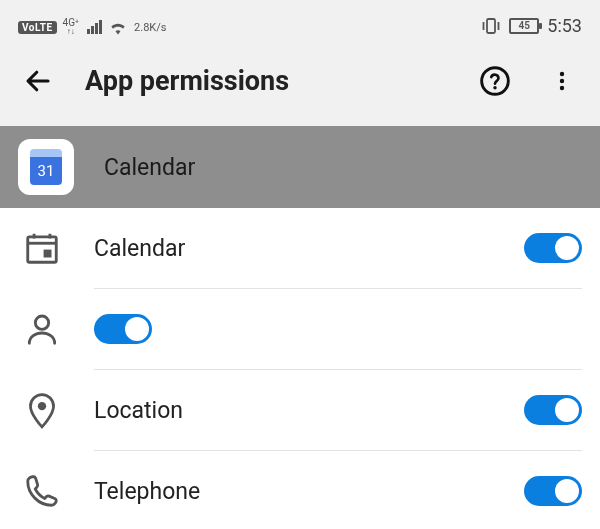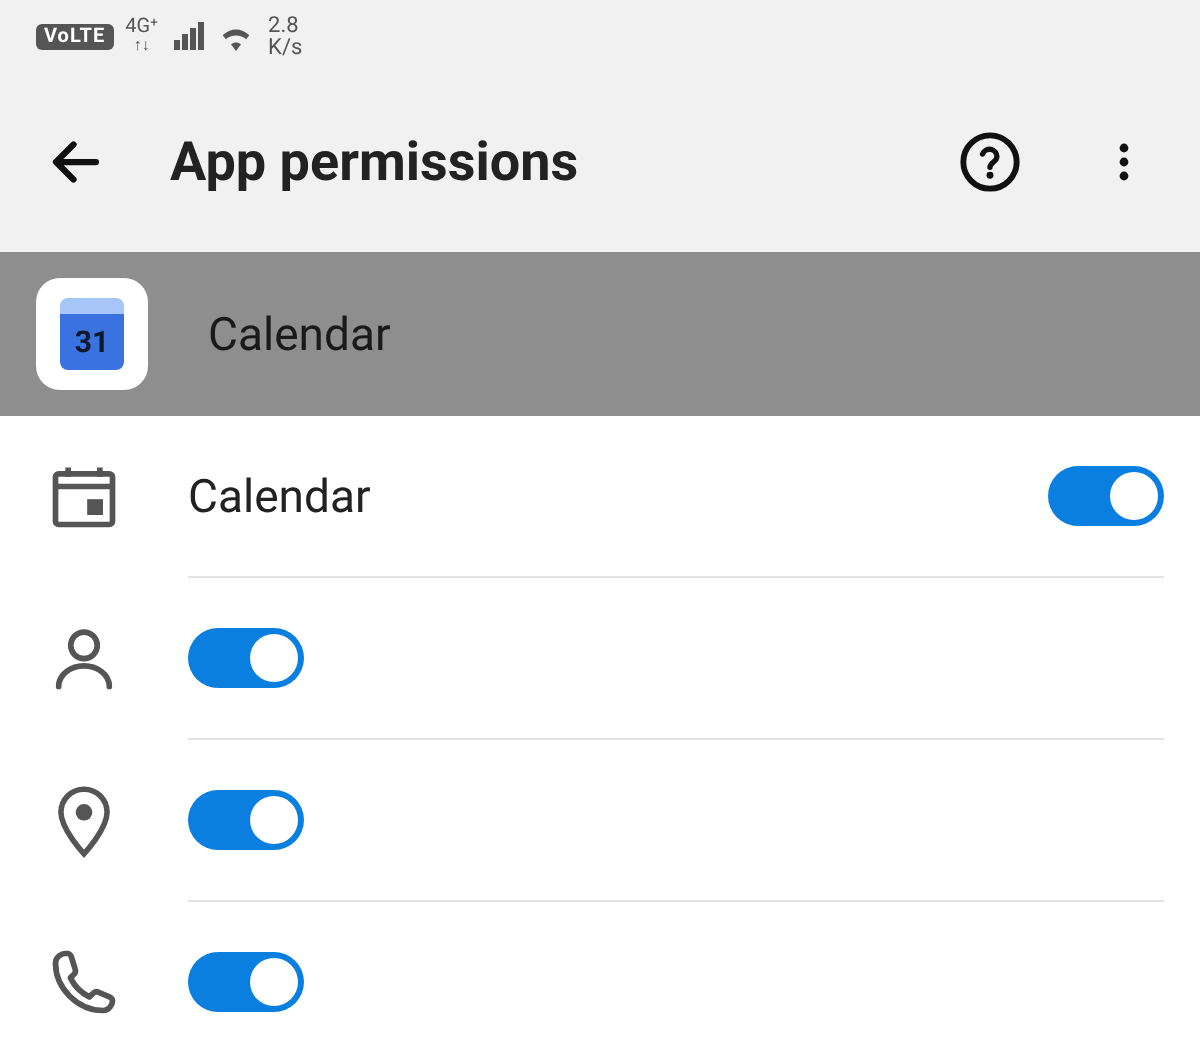--- a/index.html
+++ b/index.html
@@ -7,41 +7,41 @@
     width: 600px;
     height: 529px;
     font-family: -apple-system, Roboto, "Segoe UI", Arial, sans-serif;
     background: #fff;
     overflow: hidden;
   }
   .status-bar {
     height: 36px;
     background: #f1f1f1;
     display: flex;
-    align-items: center;
+    align-items: flex-end;
     padding: 0 18px;
     color: #444;
     font-size: 13px;
   }
   .status-left { display: flex; align-items: center; gap: 6px; }
   .status-right { margin-left: auto; display: flex; align-items: center; gap: 8px; }
   .volte-badge {
     background: #555;
     color: #fff;
     font-size: 10px;
     font-weight: 700;
     padding: 1px 4px;
     border-radius: 3px;
     letter-spacing: 0.5px;
   }
   .signal-block { display: flex; align-items: flex-end; gap: 1px; margin-left:2px;}
   .signal-bar { width: 3px; background: #555; }
   .net-type { font-size: 10px; line-height: 9px; color:#555; font-weight:400;}
   .speed { font-size: 11px; line-height: 11px; color:#555;}
-  .speed-box{display:flex;flex-direction:column;align-items:flex-start;}
+  .speed-box{display:flex;flex-direction:row;align-items:flex-start;}
   .battery-box {
     border: 2px solid #555;
     width: 30px;
     height: 16px;
     position: relative;
     border-radius: 2px;
     display:flex;align-items:center;justify-content:center;
   }
   .battery-box::after {
     content: "";
@@ -135,21 +135,21 @@
     right: 3px;
     top: 3px;
     width: 24px;
     height: 24px;
     background: #fff;
     border-radius: 50%;
   }
   .cal-icon{position:relative;width:40px;height:40px;}
   .cal-icon .top{position:absolute;top:2px;left:4px;right:4px;height:12px;background:#a6c6f8;border-radius:4px 4px 0 0;}
   .cal-icon .body{position:absolute;top:10px;left:4px;right:4px;bottom:2px;background:#3a73e0;border-radius:0 0 4px 4px;display:flex;align-items:center;justify-content:center;}
-  .cal-icon .num{color:#0f172a;font-size:15px;font-weight:700;}
+  .cal-icon .num{color:#ffffff;font-size:15px;font-weight:400;}
   .wifi-svg{width:20px;height:16px;}
 </style>
 </head>
 <body>
 
 <div class="status-bar">
   <div class="status-left">
     <span class="volte-badge">VoLTE</span>
     <div style="display:flex;flex-direction:column;align-items:center;">
       <span class="net-type">4G⁺</span>
@@ -161,20 +161,31 @@
       <div class="signal-bar" style="height:11px"></div>
       <div class="signal-bar" style="height:14px"></div>
     </div>
     <svg class="wifi-svg" viewBox="0 0 24 18">
       <path d="M12 18 L15 14 C13 12.5 11 12.5 9 14 Z M6 11 C9 8 15 8 18 11 L20 8.5 C15 4 9 4 4 8.5 Z" fill="#555"></path>
     </svg>
     <div class="speed-box">
       <span class="speed">2.8</span>
       <span class="speed">K/s</span>
     </div>
+  </div>
+  <div class="status-right">
+    <svg width="20" height="18" viewBox="0 0 20 18">
+      <rect x="6" y="2" width="8" height="14" rx="1.5" fill="none" stroke="#555" stroke-width="1.8"></rect>
+      <line x1="2.5" y1="5" x2="2.5" y2="13" stroke="#555" stroke-width="1.8"></line>
+      <line x1="17.5" y1="5" x2="17.5" y2="13" stroke="#555" stroke-width="1.8"></line>
+    </svg>
+    <div class="battery-box">
+      <span class="battery-txt">45</span>
+    </div>
+    <span class="clock">5:53</span>
   </div>
 </div>
 
 <div class="header">
   <div class="icon-btn">
     <svg width="30" height="30" viewBox="0 0 24 24">
       <path d="M20 12H5 M11 5l-7 7 7 7" stroke="#111" stroke-width="2.5" fill="none" stroke-linecap="round" stroke-linejoin="round"></path>
     </svg>
   </div>
   <div class="header-title">App permissions</div>
@@ -234,26 +245,28 @@
   </div>
   <div class="divider"></div>
 
   <div class="perm-row">
     <div class="perm-icon">
       <svg width="38" height="40" viewBox="0 0 24 26">
           <path d="M12 24s-7.5-8-7.5-13.5A7.5 7.5 0 0112 3a7.5 7.5 0 017.5 7.5C19.5 16 12 24 12 24z" stroke="#555" stroke-width="1.8" fill="none"></path>
           <circle cx="12" cy="10.5" r="2.7" fill="#555"></circle>
         </svg>
     </div>
+    <div class="perm-label">Location</div>
     <div class="toggle"></div>
   </div>
   <div class="divider"></div>
 
   <div class="perm-row">
     <div class="perm-icon">
       <svg width="38" height="38" viewBox="0 0 24 24">
           <path d="M6 3c-1 0-3 1-3 3 0 8 7 15 15 15 2 0 3-2 3-3 0-.5-.3-1-1-1.3l-3.5-1.5c-.7-.3-1.3 0-1.8.5l-1 1c-2.5-1.2-4.7-3.4-6-6l1-1c.5-.5.8-1.1.5-1.8L8 4c-.3-.7-.8-1-1.3-1H6z" stroke="#555" stroke-width="1.8" fill="none" stroke-linejoin="round"></path>
         </svg>
     </div>
+    <div class="perm-label">Telephone</div>
     <div class="toggle"></div>
   </div>
 
 </div>
 
 </body></html>

